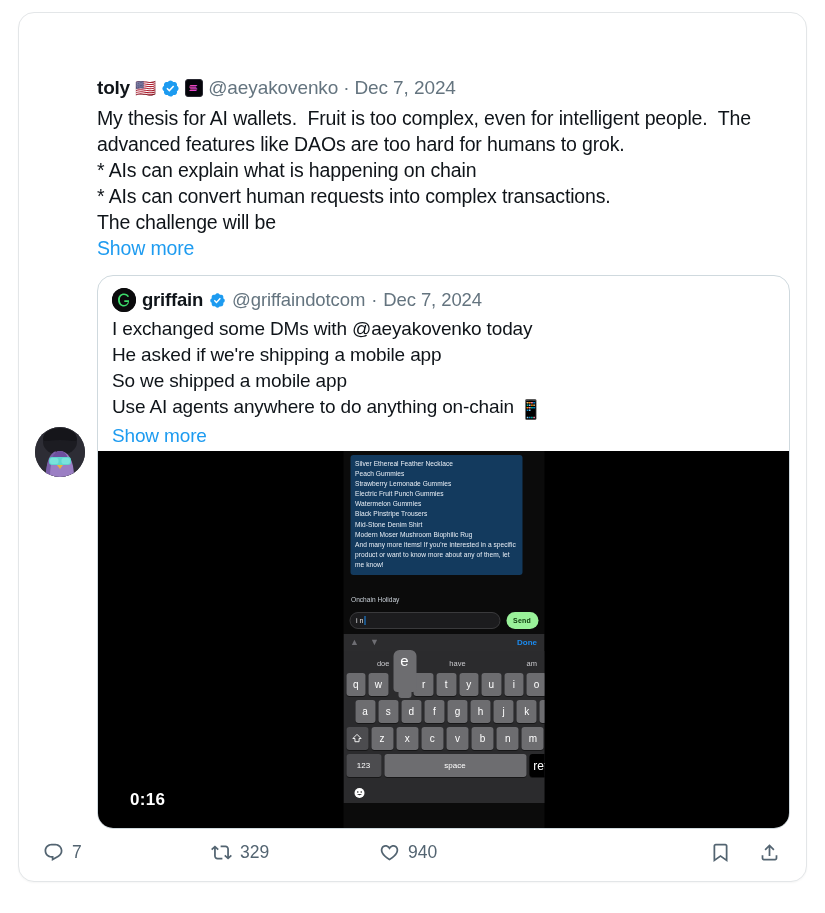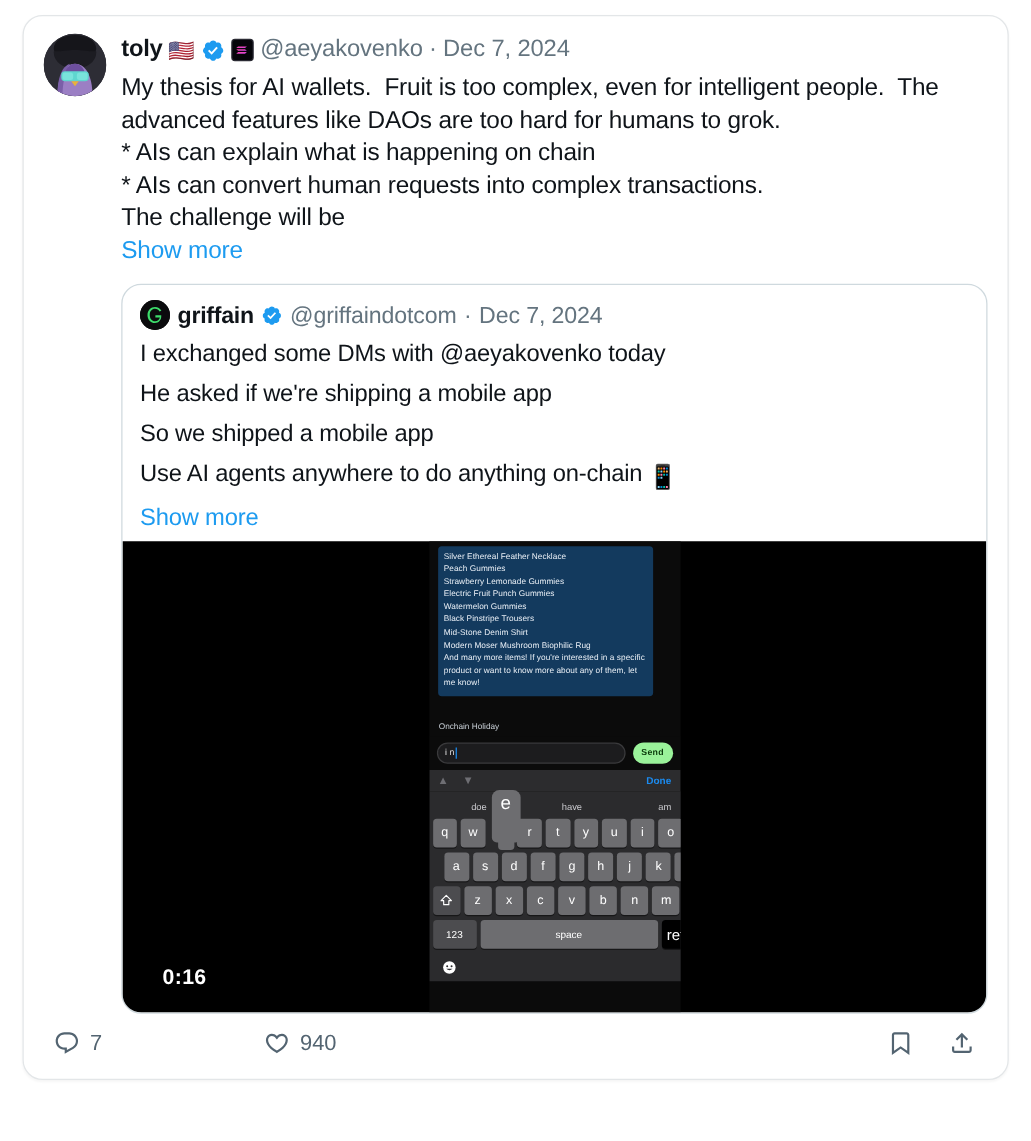--- a/index.html
+++ b/index.html
@@ -15,21 +15,21 @@
     width: 789px;
     background: #ffffff;
     border: 1px solid #e3e6e8;
     border-radius: 16px;
     box-shadow: 0 1px 2px rgba(0,0,0,0.04);
     padding: 14px 16px 8px 16px;
     position: relative;
   }
 
   
-  .tw-head { display: flex; align-items: flex-start; gap: 12px; }
+  .tw-head { display: flex; align-items: center; gap: 12px; margin-top: 48px; }
 
   .avatar {
     width: 50px; height: 50px; flex: 0 0 50px;
     border-radius: 50%;
     background: #2b2b33;
     overflow: hidden;
     position: relative;
   }
   .avatar svg { display: block; width: 50px; height: 50px; }
 
@@ -78,21 +78,21 @@
     border-radius: 50%;
     background: #0b0b0d;
     display: flex; align-items: center; justify-content: center;
   }
   .q-avatar svg { width: 24px; height: 24px; display:block; }
   .q-name { font-weight: bold; font-size: 18.5px; color: #0f1419; letter-spacing: -0.2px; }
   .q-verified { width: 17px; height: 17px; display:inline-block; }
   .q-handle { color: #64747f; font-size: 18.5px; letter-spacing: -0.1px; }
   .q-body {
     margin-top: 4px;
-    font-size: 19px; line-height: 32px;
+    font-size: 19px; line-height: 26px;
     color: #0f1419; letter-spacing: -0.15px;
     white-space: pre-wrap;
   }
   .emoji-phone { display: inline-block; vertical-align: -3px; }
 
   
   .video-wrap {
     position: relative;
     width: 100%;
     height: 377px;
@@ -466,20 +466,28 @@
   <div class="actions">
     <div class="act reply">
       <span>
         <svg viewBox="0 0 24 24" xmlns="http://www.w3.org/2000/svg">
           <path d="M1.751 10c0-4.42 3.584-8 8.005-8h4.366c4.49 0 8.129 3.64 8.129 8.13 0 2.96-1.607 5.68-4.196 7.11l-8.054 4.46v-3.69h-.067c-4.49.1-8.183-3.51-8.183-8.01zm8.005-6c-3.317 0-6.005 2.69-6.005 6 0 3.37 2.77 6.08 6.138 6.01l.351-.01h1.761v2.3l5.087-2.81c1.951-1.08 3.163-3.13 3.163-5.36 0-3.39-2.744-6.13-6.129-6.13H9.756z" fill="#536471"></path>
         </svg>
       </span>
       <span>7</span>
     </div>
 
+    <div class="act retweet">
+      <span>
+        <svg viewBox="0 0 24 24" xmlns="http://www.w3.org/2000/svg">
+          <path d="M4.5 3.88l4.432 4.14-1.363 1.46L5.5 7.55V16c0 1.1.896 2 2 2H13v2H7.5c-2.209 0-4-1.79-4-4V7.55L1.432 9.48.068 8.02 4.5 3.88zM16.5 6H11V4h5.5c2.209 0 4 1.79 4 4v8.45l2.068-1.93 1.364 1.46-4.432 4.14-4.432-4.14 1.364-1.46 2.068 1.93V8c0-1.1-.896-2-2-2z" fill="#536471"></path>
+        </svg>
+      </span>
+      <span>329</span>
+    </div>
 
     <div class="act like">
       <span>
         <svg viewBox="0 0 24 24" xmlns="http://www.w3.org/2000/svg">
           <path d="M16.697 5.5c-1.222-.06-2.679.51-3.89 2.16l-.805 1.09-.806-1.09C9.984 6.01 8.526 5.44 7.304 5.5c-1.243.07-2.349.78-2.91 1.91-.552 1.12-.633 2.78.479 4.82 1.074 1.97 3.257 4.27 7.129 6.61 3.87-2.34 6.052-4.64 7.126-6.61 1.111-2.04 1.03-3.7.477-4.82-.561-1.13-1.666-1.84-2.908-1.91zm4.187 7.69c-1.351 2.48-4.001 5.12-8.379 7.67l-.503.3-.504-.3c-4.379-2.55-7.029-5.19-8.382-7.67-1.36-2.5-1.41-4.86-.514-6.67.887-1.79 2.647-2.91 4.601-3.01 1.651-.09 3.368.56 4.798 2.01 1.429-1.45 3.146-2.1 4.796-2.01 1.954.1 3.714 1.22 4.601 3.01.896 1.81.846 4.17-.514 6.67z" fill="#536471"></path>
         </svg>
       </span>
       <span>940</span>
     </div>
 

